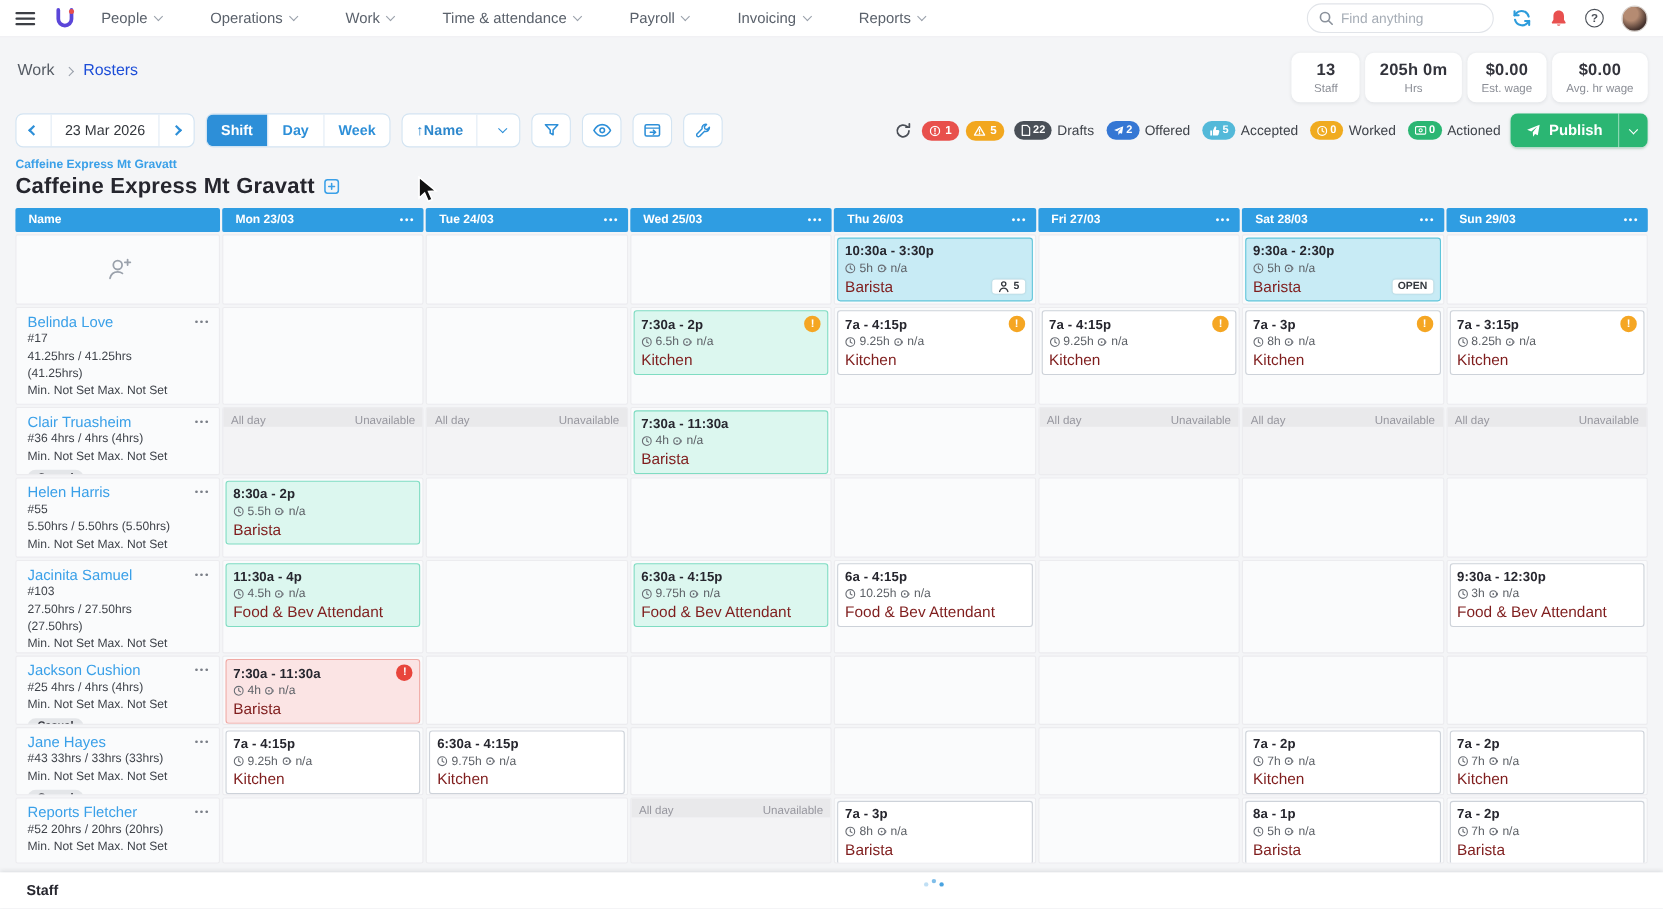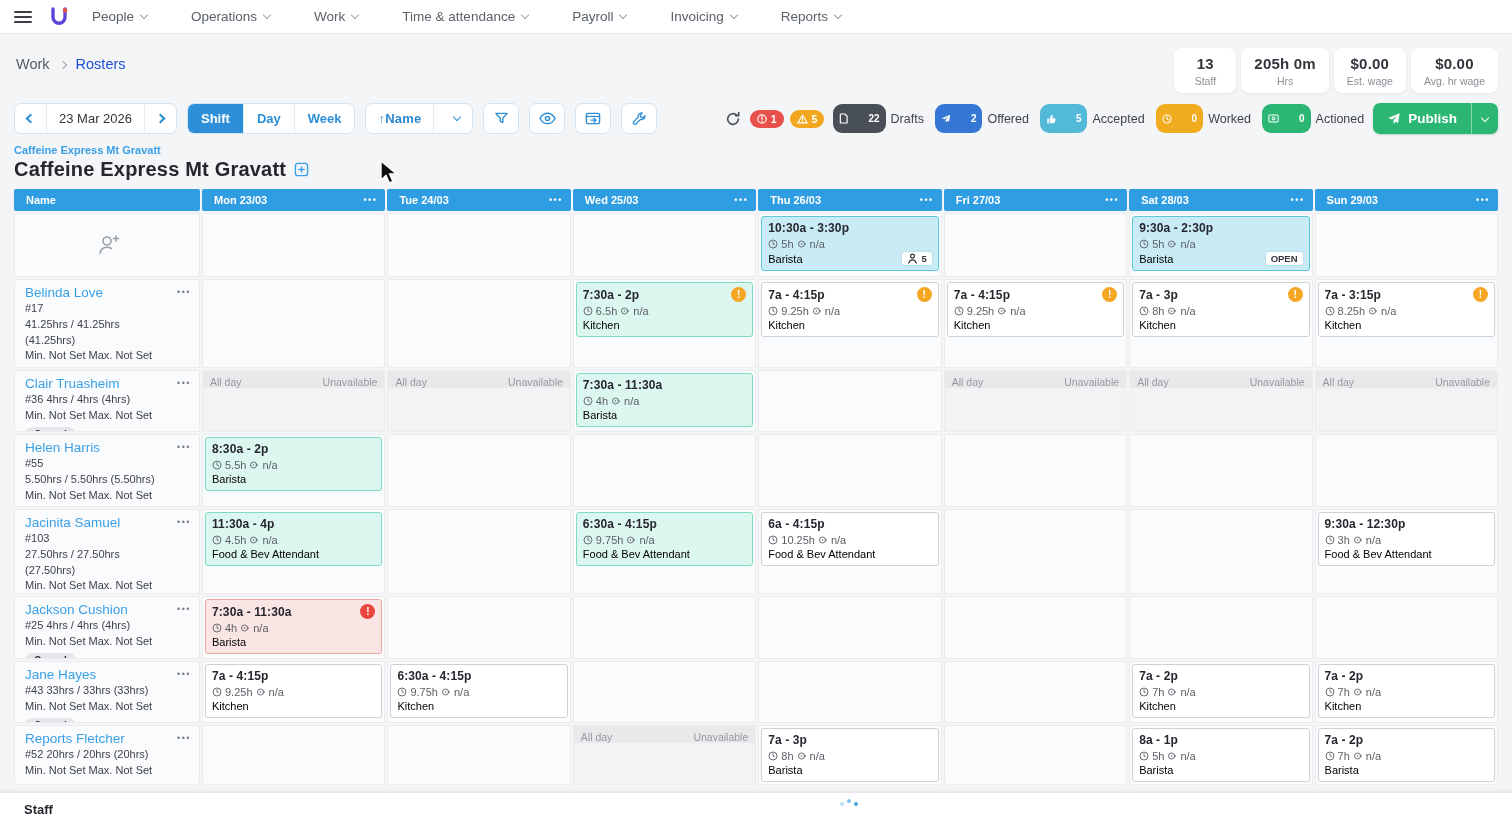--- a/index.html
+++ b/index.html
@@ -43,21 +43,21 @@
   .date-label { font-size:13px; color:#33373d; font-weight:500; }
   .segs { display:flex; height:31px; border-radius:7px; overflow:hidden; border:1px solid #d3e4f2; background:#fff; }
   .seg { padding:0 13px; display:flex; align-items:center; font-size:13px; font-weight:bold; color:#2d8fd8; cursor:pointer; border-left:1px solid #e2ecf5; }
   .seg:first-child { border-left:none; }
   .seg.active { background:#2d8fd8; color:#fff; }
   .sort-label { font-size:13px; font-weight:bold; color:#2d87cc; letter-spacing:.2px; }
   .icon-btn { width:36px; height:31px; border:1px solid #d3e4f2; background:#fff; border-radius:7px; display:flex; align-items:center; justify-content:center; cursor:pointer; }
   .tb-right { margin-left:auto; display:flex; align-items:center; gap:9px; }
   .alert-pill { height:18px; border-radius:9px; display:flex; align-items:center; gap:4px; color:#fff; font-size:10.5px; font-weight:bold; padding:0 7px; cursor:pointer; }
   .chip { display:flex; align-items:center; gap:5px; font-size:12.5px; color:#3f434a; cursor:pointer; }
-  .chip .cpill { height:29px; min-width:30px; border-radius:9px; color:#fff; font-size:10px; font-weight:bold; display:flex; align-items:center; justify-content:center; gap:20px; padding:0 6px; }
+  .chip .cpill { height:17px; min-width:30px; border-radius:9px; color:#fff; font-size:10px; font-weight:bold; display:flex; align-items:center; justify-content:center; gap:2px; padding:0 6px; }
   .publish { display:flex; height:31px; border-radius:7px; overflow:hidden; cursor:pointer; box-shadow:0 1px 2px rgba(20,120,60,.25); }
   .publish .pmain { background:#2bb673; color:#fff; font-size:13.5px; font-weight:bold; display:flex; align-items:center; gap:7px; padding:0 14px; }
   .publish .pdrop { background:#2bb673; border-left:1px solid rgba(255,255,255,.45); width:27px; display:flex; align-items:center; justify-content:center; }
   .publish .pdrop .caret { border-color:#fff; margin:0 0 2px 0; }
 
   
   .loc-link { padding:10px 14px 0 14px; font-size:11px; font-weight:bold; color:#3aa0e8; cursor:pointer; }
   .page-title-row { padding:2px 14px 8px 14px; display:flex; align-items:center; gap:8px; }
   .page-title { font-size:20px; font-weight:bold; color:#26262e; letter-spacing:.2px; }
 
@@ -77,21 +77,21 @@
   .add-person-wrap { display:flex; align-items:center; justify-content:center; height:100%; }
 
   .card { margin:2px; border-radius:3px; padding:4px 6px 5px 6px; border:1px solid #cdd2d9; background:#fff; cursor:pointer; }
   .card.mint { background:#dcf7ef; border-color:#7fdcc2; }
   .card.blue { background:#c8ebf5; border-color:#5fc5da; }
   .card.red  { background:#fbe4e4; border-color:#f0a9a4; }
   .card .trow { display:flex; justify-content:space-between; align-items:center; }
   .card .time { font-size:12px; font-weight:bold; color:#26262e; letter-spacing:.1px; }
   .card .meta { font-size:11px; color:#5c6066; margin-top:3px; display:flex; align-items:center; gap:3px; }
   .card .rrow { display:flex; justify-content:space-between; align-items:center; margin-top:2px; }
-  .card .role { font-size:11px; color:#000000; }
+  .card .role { font-size:14px; color:#7f1d1d; }
   .bcirc { width:15px; height:15px; border-radius:50%; color:#fff; font-size:10px; font-weight:bold; display:flex; align-items:center; justify-content:center; flex:0 0 auto; }
   .bcirc.warn { background:#f5a623; }
   .bcirc.err { background:#e8453c; }
   .wpill { background:#fff; border-radius:3px; padding:1px 5px; font-size:9.5px; font-weight:bold; color:#33373d; display:flex; align-items:center; gap:3px; box-shadow:0 0 2px rgba(0,0,0,.18); }
 
   .ucell { background:#f3f3f5; }
   .ustrip { background:#e9e9eb; height:17px; display:flex; justify-content:space-between; align-items:flex-end; padding:0 7px; font-size:10.5px; color:#97979f; }
 
   
   .footer { position:absolute; left:0; bottom:0; width:100%; height:33px; background:#fff; box-shadow:0 -1px 4px rgba(40,50,60,.12); display:flex; align-items:center; padding:0 24px; z-index:5; }
@@ -140,20 +140,41 @@
       </div>
       <div class="menu-item">
         <span>Invoicing</span>
         <span class="caret"></span>
       </div>
       <div class="menu-item">
         <span>Reports</span>
         <span class="caret"></span>
       </div>
     </div>
+  <div class="nav-right">
+    <div class="search-box">
+      <svg width="13" height="13" viewBox="0 0 14 14">
+          <circle cx="6" cy="6" r="4.5" fill="none" stroke="#8a919b" stroke-width="1.6"></circle>
+          <path d="M9.5 9.5L13 13" stroke="#8a919b" stroke-width="1.6" stroke-linecap="round"></path>
+        </svg>
+      <input type="text" placeholder="Find anything" style="">
+    </div>
+    <svg width="19" height="19" viewBox="0 0 20 20">
+        <path d="M16.5 8.5A7 7 0 0 0 4.4 5.6L3 7.3" fill="none" stroke="#2d9cdb" stroke-width="2" stroke-linecap="round"></path>
+        <path d="M3 3.4v3.9h3.9" fill="none" stroke="#2d9cdb" stroke-width="2" stroke-linecap="round" stroke-linejoin="round"></path>
+        <path d="M3.5 11.5a7 7 0 0 0 12.1 2.9l1.4-1.7" fill="none" stroke="#2d9cdb" stroke-width="2" stroke-linecap="round"></path>
+        <path d="M17 16.6v-3.9h-3.9" fill="none" stroke="#2d9cdb" stroke-width="2" stroke-linecap="round" stroke-linejoin="round"></path>
+      </svg>
+    <svg width="16" height="17" viewBox="0 0 16 17">
+        <path d="M8 1.5c-3 0-4.8 2.2-4.8 5v3.4L1.8 12.2c-.3.5 0 1.2.7 1.2h11c.7 0 1-.7.7-1.2l-1.4-2.3V6.5c0-2.8-1.8-5-4.8-5z" fill="#e8504f"></path>
+        <path d="M6.3 14.3a1.8 1.8 0 0 0 3.4 0z" fill="#e8504f"></path>
+      </svg>
+    <div class="help-circle">?</div>
+    <div class="avatar"></div>
+  </div>
 </div>
 
 <div class="crumb-row">
   <div class="breadcrumb">
     <span class="sec">Work</span>
     <span class="chev"></span>
     <span class="cur">Rosters</span>
   </div>
   <div class="stats">
       <div class="stat-card">

